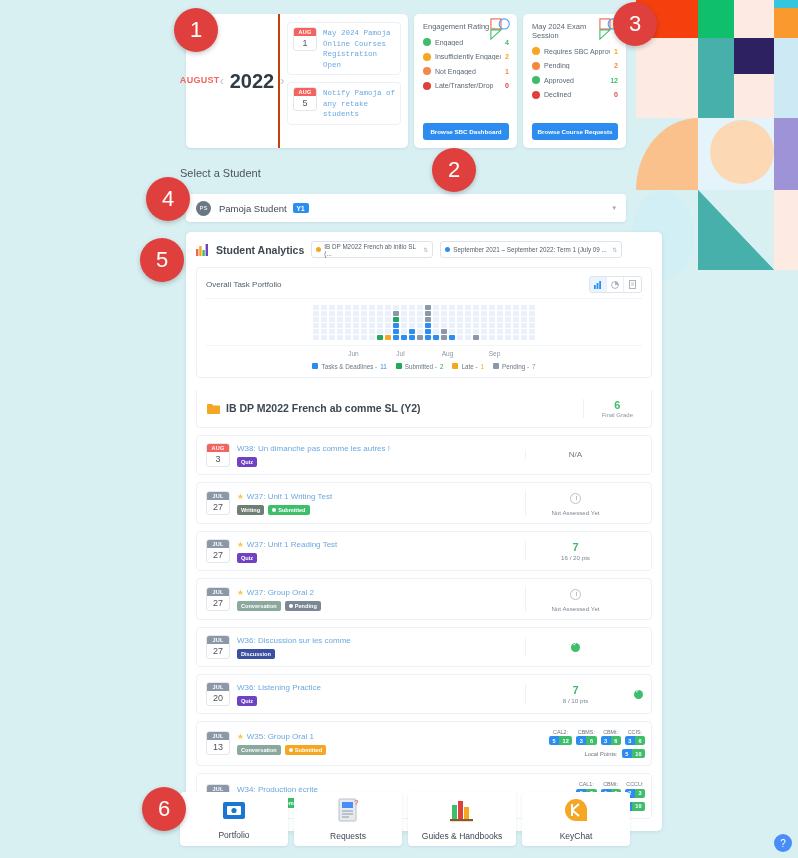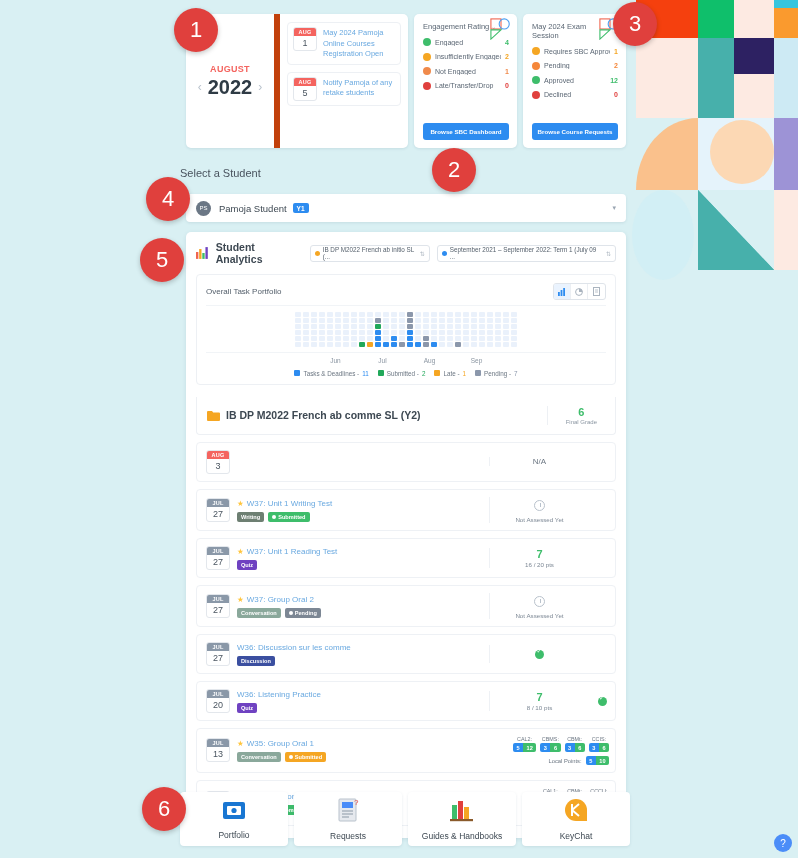--- a/index.html
+++ b/index.html
@@ -15,53 +15,53 @@
   #bg-art .cell { position: absolute; }
 
   
   #page { position: absolute; left: 0; top: 0; width: 798px; height: 858px; }
 
   
   .top-row { position: absolute; left: 186px; top: 14px; width: 440px; height: 134px; display: flex; gap: 6px; }
   .card { background: #fff; border-radius: 5px; box-shadow: 0 1px 3px rgba(20,60,90,.10); }
 
   .cal-card { width: 226px; display: flex; }
-  .cal-left { width: 94px; display: flex; flex-direction: column; align-items: center; justify-content: center; border-right: 6px solid #c2410c; }
+  .cal-left { width: 94px; display: flex; flex-direction: row; align-items: center; justify-content: center; border-right: 2px solid #c2410c; }
   .cal-month { color: #f4645f; font-size: 9px; font-weight: 700; letter-spacing: .3px; margin-bottom: 2px; }
   .cal-yearrow { display: flex; align-items: center; gap: 6px; }
   .cal-arrow { color: #b9c2cc; font-size: 12px; cursor: pointer; }
   .cal-year { font-size: 20px; font-weight: 700; color: #2f3b45; }
   .cal-right { flex: 1; padding: 8px 7px; display: flex; flex-direction: column; gap: 7px; }
   .ev { display: flex; gap: 6px; border: 1px solid #edf0f4; border-radius: 4px; padding: 4px 5px; }
   .datechip { width: 24px; border: 1px solid #e3e7ec; border-radius: 3px; overflow: hidden; background: #fff; flex: none; height: 24px; }
   .datechip .m { background: #f4645f; color: #fff; font-size: 5.5px; font-weight: 700; text-align: center; line-height: 8px; letter-spacing: .2px; }
   .datechip .d { color: #4a5560; font-size: 9px; text-align: center; line-height: 15px; }
   .datechip.grey .m { background: #8a98a8; }
-  .ev-txt { color: #6aa9e0; font-size: 7.5px; line-height: 10.5px; padding-top: 1px; }
+  .ev-txt { color: #6aa9e0; font-size: 7.5px; line-height: 10.5px; padding-top: 1px; font-family: Liberation Mono, monospace; }
 
   .stat-card { width: 103px; padding: 8px 8px 8px 9px; position: relative; display: flex; flex-direction: column; }
   .stat-head { font-size: 7.5px; color: #5a6673; margin-bottom: 7px; display: flex; align-items: center; gap: 2px; }
   .stat-head .cv { font-size: 6px; color: #9aa6b2; }
   .mini-art { position: absolute; right: 5px; top: 4px; width: 22px; height: 22px; }
   .srow { display: flex; align-items: center; gap: 4px; font-size: 7px; margin-bottom: 6.5px; }
   .srow .dot { width: 8px; height: 8px; border-radius: 50%; flex: none; display:inline-block; }
   .srow .nm { color: #5a6673; flex: 1; white-space: nowrap; overflow: hidden; }
   .srow .vl { font-weight: 600; }
   .btn-blue { margin-top: auto; background: #2d8cf0; color: #fff; border: none; border-radius: 3px; font-size: 6.2px; font-family: inherit; padding: 5px 2px; cursor: pointer; font-weight: 600; }
 
   
   .sel-label { position: absolute; left: 180px; top: 167px; font-size: 11px; color: #49535e; }
   .student-bar { position: absolute; left: 186px; top: 194px; width: 440px; height: 28px; background: #fff; border-radius: 4px; box-shadow: 0 1px 3px rgba(20,60,90,.10); display: flex; align-items: center; padding: 0 10px; cursor: pointer; text-align: center; }
   .avatar { width: 15px; height: 15px; border-radius: 50%; background: #6b7785; color: #fff; font-size: 6px; display: flex; align-items: center; justify-content: center; margin-right: 8px; }
   .student-name { font-size: 9.5px; color: #3d4852; }
   .yr-badge { background: #2d8cf0; color: #fff; font-size: 6.5px; border-radius: 2px; padding: 1.5px 4px; margin-left: 6px; font-weight: 600; }
   .caret { margin-left: auto; color: #9aa6b2; font-size: 7px; }
 
   
-  .panel { position: absolute; left: 186px; top: 232px; width: 440px; background: #fff; border-radius: 5px; box-shadow: 0 1px 4px rgba(20,60,90,.10); padding: 9px 10px 12px; }
+  .panel { position: absolute; left: 186px; top: 232px; width: 476px; background: #fff; border-radius: 5px; box-shadow: 0 1px 4px rgba(20,60,90,.10); padding: 9px 10px 12px; }
   .an-head { display: flex; align-items: center; gap: 7px; margin-bottom: 9px; }
   .an-title { font-size: 10.5px; font-weight: 700; color: #3d4852; }
   .an-sel { border: 1px solid #dfe4ea; border-radius: 3px; height: 17px; display: flex; align-items: center; padding: 0 4px; font-size: 6.3px; color: #55606c; background: #fff; cursor: pointer; gap: 3px; }
   .an-sel .sp { margin-left: auto; color: #b0b9c3; font-size: 6px; }
   .sel-course { width: 122px; }
   .sel-term { width: 182px; }
   .bullet { width: 5px; height: 5px; border-radius: 50%; flex: none; }
 
   .chartbox { border: 1px solid #edf0f4; border-radius: 4px; padding: 8px 9px 7px; }
   .chart-top { display: flex; align-items: center; margin-bottom: 5px; }
@@ -576,20 +576,30 @@
       </div>
     </div>
 
     <div id="task-list">
         <div class="task">
           <div class="task-left">
             <div class="datechip">
               <div class="m">AUG</div>
               <div class="d">3</div>
             </div>
+            <div class="task-main">
+              <div class="task-name">
+                <span>W38: Un dimanche pas comme les autres !</span>
+              </div>
+              <div class="tags">
+                <span class="tag" style="background: rgb(111, 66, 193);">
+                  <span>Quiz</span>
+                </span>
+              </div>
+            </div>
           </div>
           <div class="task-right">
             <div class="tr-na">N/A</div>
           </div>
           <div class="tr-done"></div>
         </div>
         <div class="task">
           <div class="task-left">
             <div class="datechip grey">
               <div class="m">JUL</div>

